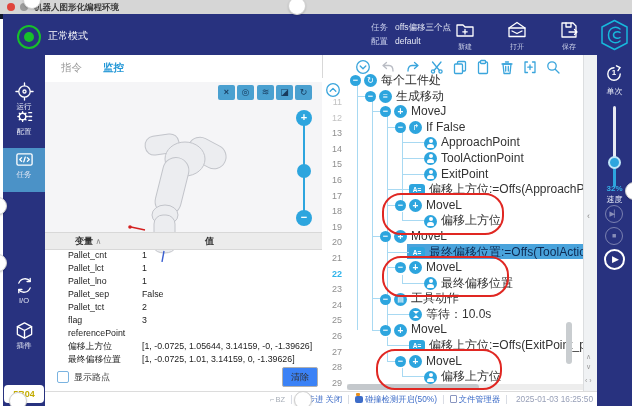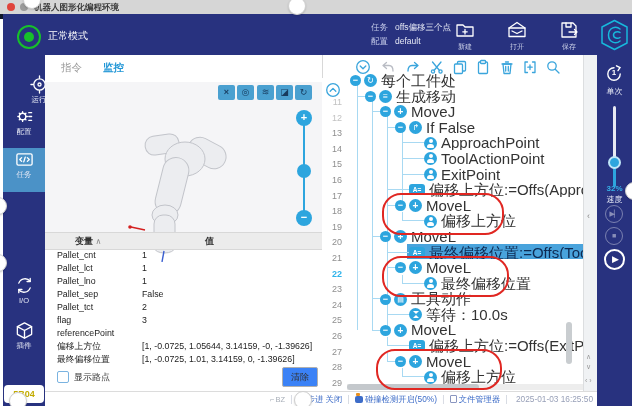--- a/index.html
+++ b/index.html
@@ -63,21 +63,21 @@
   .zbtn.plus{top:28px;} .zbtn.minus{top:128px;}
   .zhandle{position:absolute;left:252px;top:82px;width:14px;height:14px;background:#2da5de;border-radius:50%;}
   .robot{position:absolute;left:62px;top:45px;}
   
   .vhead{position:absolute;left:0;top:177px;width:100%;height:16px;background:#ececec;border-top:1px solid #d8d8d8;border-bottom:1px solid #d8d8d8;font-size:9px;font-weight:bold;color:#333;line-height:16px;}
   .vhead .c1{position:absolute;left:30px;} .vhead .c2{position:absolute;left:160px;}
   .vhead .sortc{color:#888;font-weight:normal;font-size:8px;}
   .vhead .sortc::before{content:"∧";}
   .vrows{position:absolute;left:0;top:194px;width:100%;}
   .vrow{height:13px;line-height:13px;font-size:8.8px;color:#222;white-space:nowrap;}
-  .vrow .vn{position:absolute;left:12px;} .vrow .vv{position:absolute;left:97px;}
+  .vrow .vn{position:absolute;left:23px;} .vrow .vv{position:absolute;left:97px;}
   .vrow{position:relative;}
   .vfoot{position:absolute;left:0;top:310px;width:100%;height:26px;}
   .chk{position:absolute;left:12px;top:6px;width:10px;height:10px;border:1.5px solid #7ab3e0;border-radius:2px;background:#fff;}
   .chklbl{position:absolute;left:29px;top:6px;font-size:9px;color:#333;}
   .clearbtn{position:absolute;left:237px;top:2px;width:34px;height:18px;border:1px solid #b0b0b0;border-radius:2px;background:#3b82f6;font-size:9px;color:#333;text-align:center;line-height:18px;}
   
   .gutter{position:absolute;left:322px;top:55px;width:25px;height:336px;background:#fff;margin-top:23px;}
   .gut-ic{position:absolute;left:3px;top:4px;width:16px;height:16px;}
   .ti *{stroke:#3aa5dc;fill:none;stroke-width:1.3;stroke-linecap:round;stroke-linejoin:round;}
   .ti.gray *{stroke:#b9bcc4;}
@@ -102,21 +102,21 @@
   .slot{display:inline-block;width:14px;height:1px;}
   .nic{display:inline-block;width:13px;height:13px;background:#2da5de;border-radius:50%;color:#fff;font-size:8.5px;text-align:center;line-height:13px;vertical-align:middle;margin-right:4px;position:relative;z-index:2;}
   .ic-loop::before{content:"↻";} .ic-list::before{content:"≡";} .ic-move::before{content:"+";font-weight:bold;font-size:10px;}
   .ic-if::before{content:"↱";font-size:8px;} .ic-fold::before{content:"▤";font-size:7px;}
   .ic-as{width:16px;height:11px;border-radius:3px;line-height:11px;}
   .ic-as::before{content:"A=";font-size:6.5px;font-weight:bold;letter-spacing:0;}
   .ic-wp::before{content:"";position:absolute;left:4.5px;top:2px;width:4px;height:4px;background:#fff;border-radius:50%;}
   .ic-wp::after{content:"";position:absolute;left:3px;bottom:2px;width:7px;height:4px;background:#fff;border-radius:3px 3px 1px 1px;}
   .ic-wait::before{content:"";position:absolute;left:3.5px;top:3px;border-left:3px solid transparent;border-right:3px solid transparent;border-top:3.5px solid #fff;}
   .ic-wait::after{content:"";position:absolute;left:3.5px;bottom:3px;border-left:3px solid transparent;border-right:3px solid transparent;border-bottom:3.5px solid #fff;}
-  .nlb{font-size:15px;color:#333;vertical-align:middle;position:relative;z-index:2;}
+  .nlb{font-size:12px;color:#333;vertical-align:middle;position:relative;z-index:2;}
   .trow.sel{background:linear-gradient(90deg,transparent 60px,#49a3dc 60px);}
   .trow.sel .nlb{color:#0e2a52;}
   .gl{position:absolute;width:1px;background:#a8d9f2;z-index:1;}
   .oval{position:absolute;border:2px solid #e02722;border-radius:19px;z-index:6;}
   .hscroll{position:absolute;left:0;bottom:1px;width:236px;height:6px;background:#ededed;}
   .hthumb{position:absolute;left:0;top:0;width:132px;height:6px;background:#c4c8cc;border-radius:3px;}
   .vthumb{position:absolute;left:219px;top:267px;width:6px;height:42px;background:#c9cdd0;border-radius:3px;z-index:7;}
   
   .vstrip{position:absolute;left:583px;top:55px;width:14px;height:336px;background:#f0f2f4;border-left:1px solid #dcdee0;box-sizing:border-box;}
   .collapse-h{position:absolute;left:3px;top:156px;font-size:9px;color:#8a8a8a;}
@@ -195,21 +195,21 @@
     <div class="sl-track-b"></div>
     <div class="sl-handle"></div>
     <div class="speed-val">32%</div>
     <div class="speed-lbl">速度</div>
     <div class="rbtn step"></div>
     <div class="rbtn stop"></div>
     <div class="rbtn play"></div>
   </div>
 
   <div class="sidebar">
-    <div class="sitem" style="top:18px;padding-left:15px;">
+    <div class="sitem" style="top:25px;">
       <svg viewBox="0 0 20 20">
           <circle cx="10" cy="10" r="6"></circle>
           <circle cx="10" cy="10" r="1.6"></circle>
           <path d="M10 1 V3.5 M10 16.5 V19 M1 10 H3.5 M16.5 10 H19"></path>
         </svg>
       <span class="slbl">运行</span>
     </div>
     <div class="sitem" style="top:50px;">
       <svg viewBox="0 0 20 20">
           <circle cx="8" cy="10" r="3.4"></circle>

